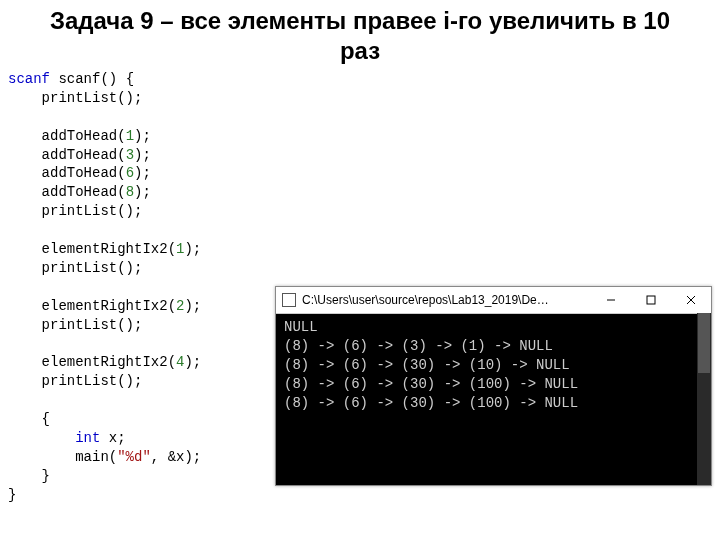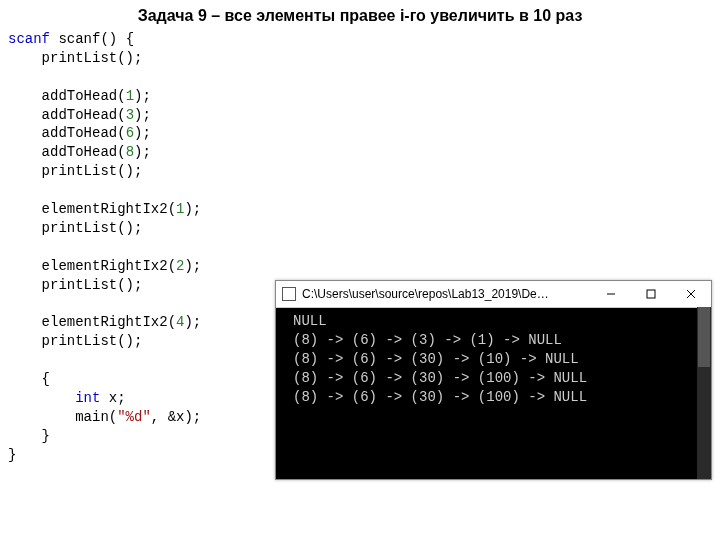--- a/index.html
+++ b/index.html
@@ -8,39 +8,39 @@
     width: 720px;
     height: 540px;
     font-family: Arial, sans-serif;
     background: #fff;
     position: relative;
     overflow: hidden;
   }
   .title {
     text-align: center;
     font-weight: bold;
-    font-size: 16px;
+    font-size: 24px;
     padding: 6px 30px 2px 30px;
     line-height: 1.25;
   }
   .code-block {
     font-family: Consolas, "Courier New", monospace;
     font-size: 14px;
     line-height: 1.35;
     padding: 2px 8px;
     white-space: pre;
     color: #000;
   }
   .kw { color: #0000c8; }
   .num { color: #2a7a2a; }
   .str { color: #a31515; }
   .console-window {
     position: absolute;
     left: 275px;
-    top: 280px;
+    top: 286px;
     width: 435px;
     height: 198px;
     background: #000;
     border: 1px solid #888;
     box-shadow: 0 0 3px rgba(0,0,0,0.3);
   }
   .console-title-bar {
     background: #fff;
     height: 26px;
     display: flex;
@@ -74,21 +74,21 @@
     justify-content: center;
     font-size: 13px;
     color: #000;
     font-family: Arial, sans-serif;
   }
   .win-btn svg { display:block; }
   .console-body {
     font-family: Consolas, "Courier New", monospace;
     font-size: 14px;
     color: #ccc;
-    padding: 4px 17px;
+    padding: 4px 8px;
     line-height: 1.35;
     white-space: pre;
   }
   .scrollbar-v {
     position: absolute;
     right: 0;
     top: 26px;
     bottom: 0;
     width: 14px;
     background: #2a2a2a;

